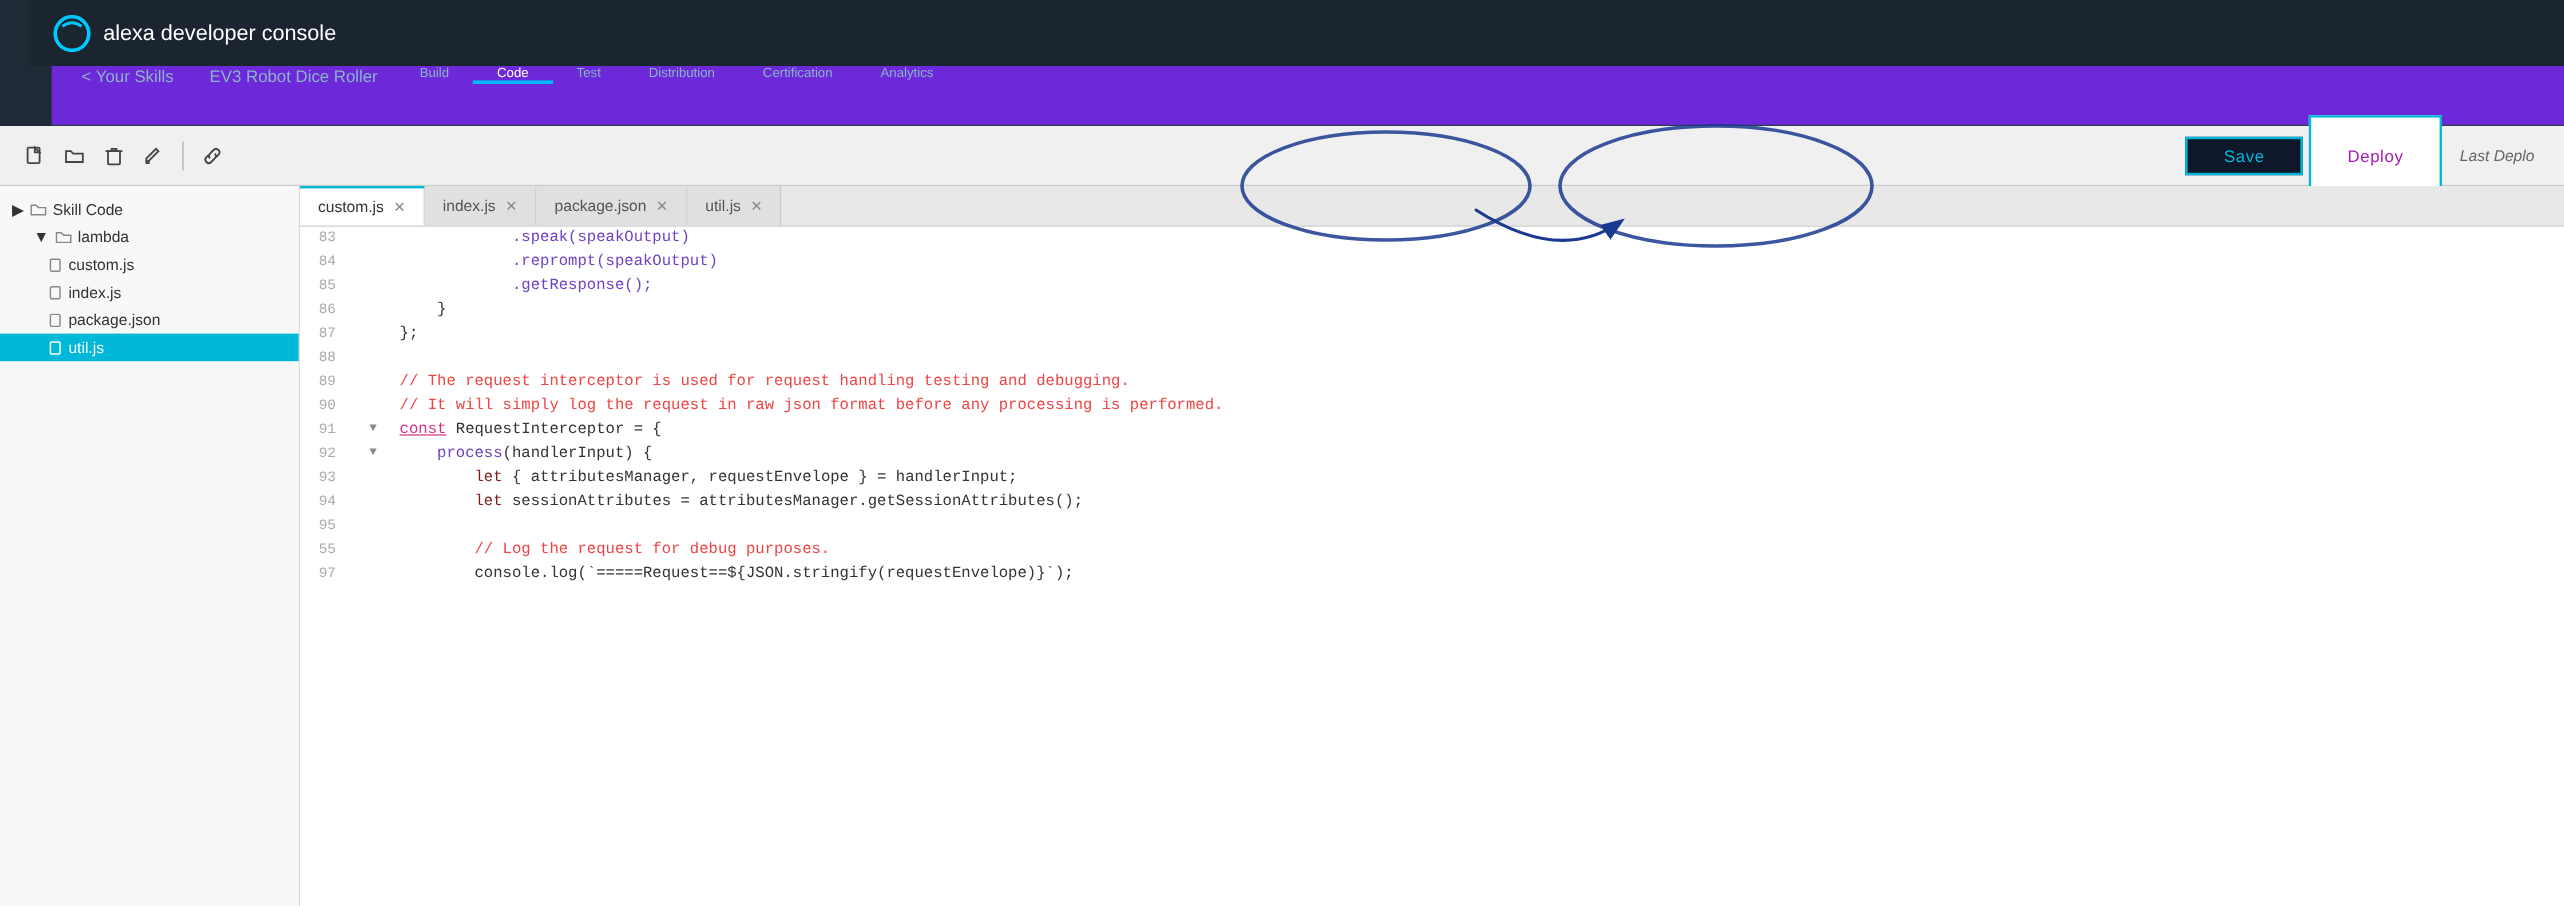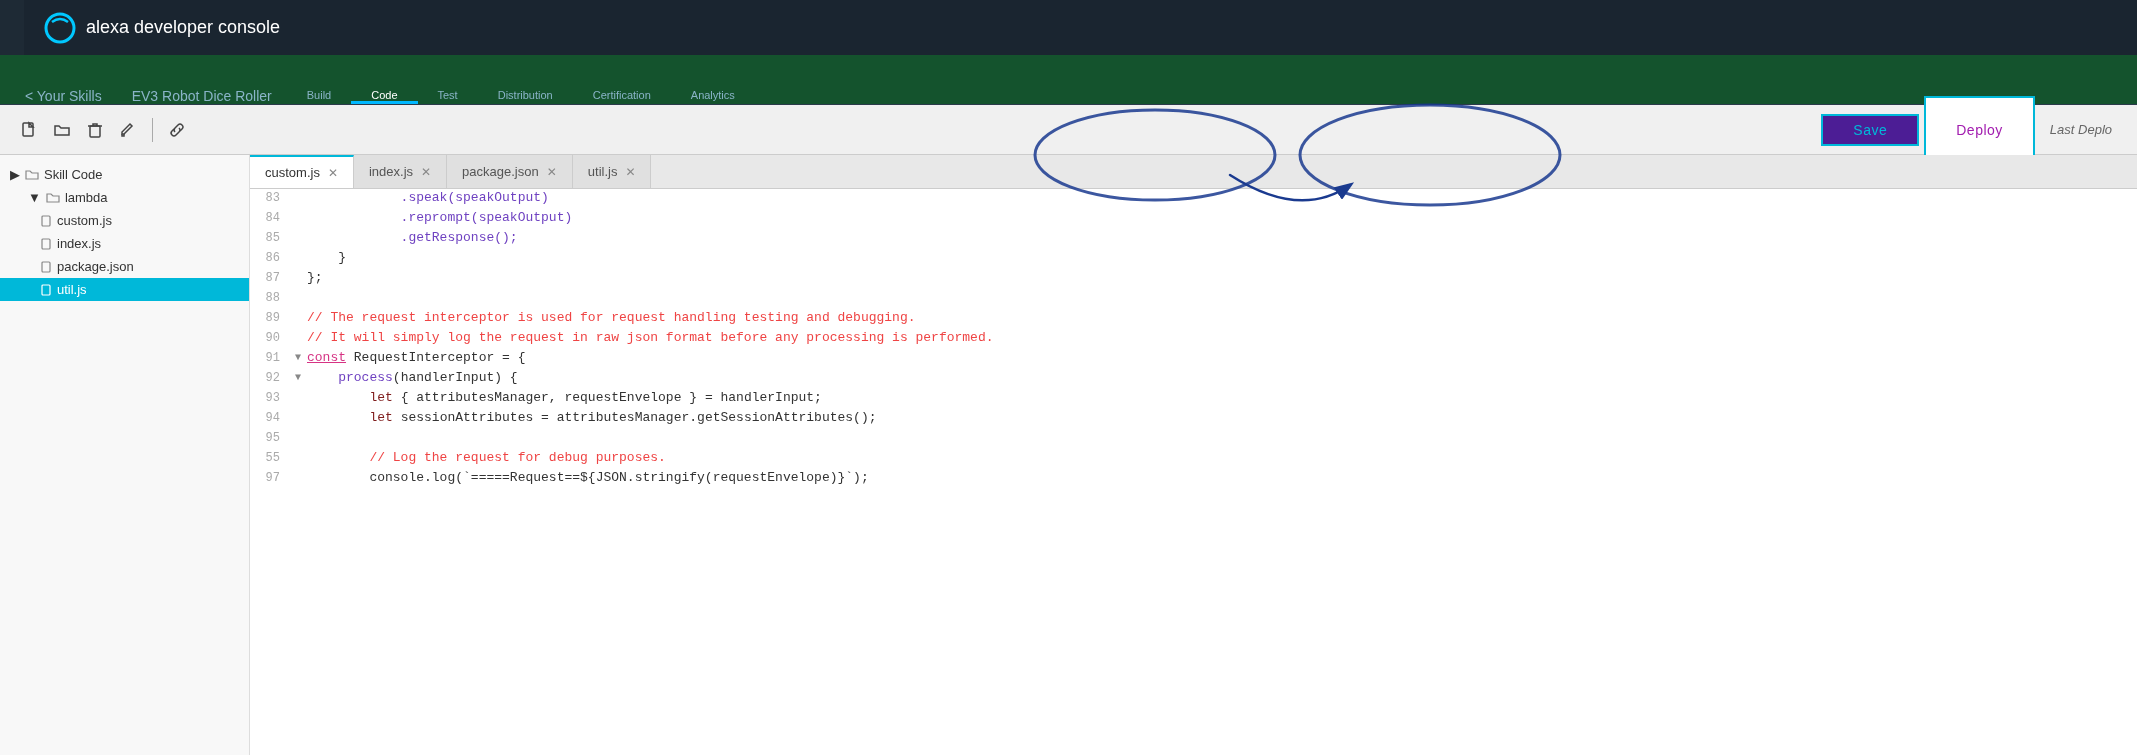--- a/index.html
+++ b/index.html
@@ -27,26 +27,27 @@
     }
     .logo-title {
       color: #ffffff;
       font-size: 18px;
       font-weight: 400;
       white-space: nowrap;
     }
 
     
     .nav-bar {
-      background: #14532d;
+      background: #6d28d9;
       height: 50px;
       display: flex;
-      align-items: flex-end;
+      align-items: flex-start;
       padding-left: 10px;
       border-bottom: 1px solid #2a3a4a;
+      margin-left: 43px;
     }
     .nav-back {
       display: flex;
       align-items: center;
       color: #8ab4c8;
       font-size: 14px;
       padding: 0 15px;
       cursor: pointer;
       white-space: nowrap;
     }
@@ -96,21 +97,21 @@
     }
     .toolbar-separator {
       width: 1px;
       height: 24px;
       background: #aaa;
       margin: 0 5px;
     }
     .toolbar-spacer { flex: 1; }
     .save-btn {
       border: 2px solid #00b8d9;
-      background: #4c1d95;
+      background: #0f172a;
       color: #00b8d9;
       padding: 6px 30px;
       font-size: 14px;
       cursor: pointer;
       letter-spacing: 0.5px;
     }
     .deploy-btn {
       border: 2px solid #00b8d9;
       background: #fff;
       color: #a21caf;
@@ -204,20 +205,21 @@
       overflow: auto;
       background: #fff;
       font-family: 'Consolas', 'Monaco', 'Courier New', monospace;
       font-size: 13px;
     }
     .code-line {
       display: flex;
       align-items: flex-start;
       min-height: 20px;
       padding: 1px 0;
+      gap: 13px;
     }
     .line-num {
       width: 45px;
       text-align: right;
       padding-right: 15px;
       color: #aaa;
       font-size: 12px;
       user-select: none;
       flex-shrink: 0;
       padding-top: 1px;

